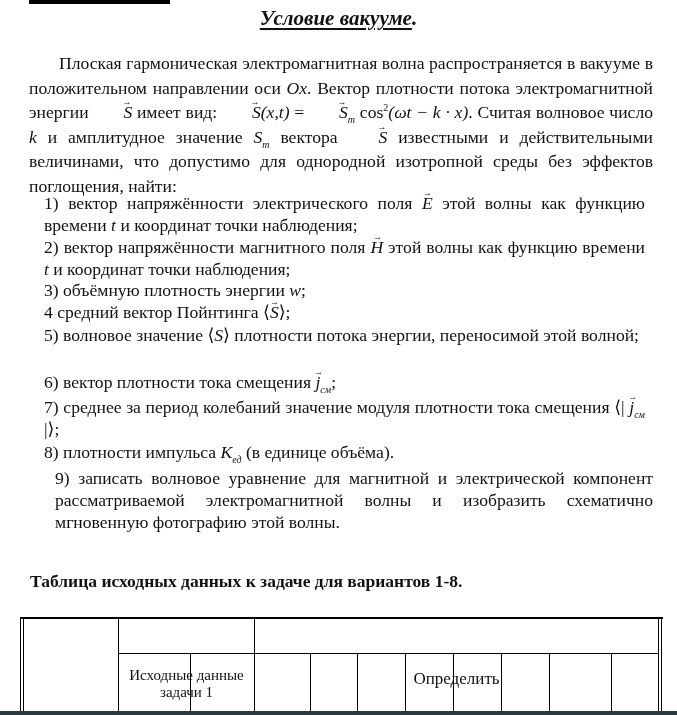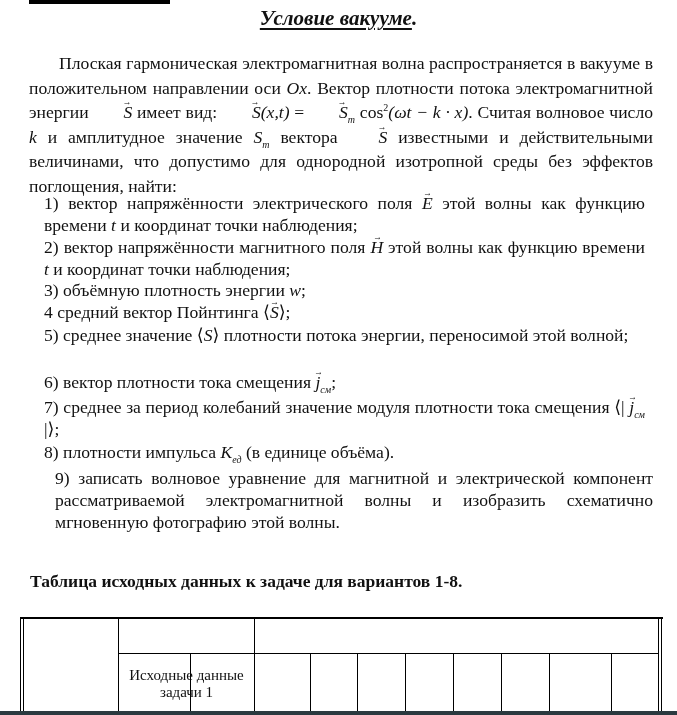--- a/index.html
+++ b/index.html
@@ -52,21 +52,21 @@
 <div class="item" style="top:236px">
   <span>2)</span><span> вектор напряжённости магнитного поля </span><span class="vec">H</span><span> этой волны как функцию времени </span><span class="m">t</span><span> и координат точки наблюдения;</span>
 </div>
 <div class="item" style="top:279px">
   <span>3)</span><span> объёмную плотность энергии </span><span class="m">w</span><span>;</span>
 </div>
 <div class="item" style="top:301px">
   <span>4</span><span> средний вектор Пойнтинга </span>⟨<span class="vec">S</span>⟩<span>;</span>
 </div>
 <div class="item" style="top:324px">
-  <span>5)</span><span> среднее значение </span>⟨<span class="m">S</span>⟩<span> плотности потока энергии, переносимой этой волной;</span>
+  <span>5)</span><span> волновое значение </span>⟨<span class="m">S</span>⟩<span> плотности потока энергии, переносимой этой волной;</span>
 </div>
 <div class="item" style="top:371px">
   <span>6)</span><span> вектор плотности тока смещения </span><span class="vec">j</span><sub class="m">см</sub><span>;</span>
 </div>
 <div class="item" style="top:396px">
   <span>7)</span><span> среднее за период колебаний значение модуля плотности тока смещения </span>⟨| <span class="vec">j</span><sub class="m">см</sub> |⟩<span>;</span>
 </div>
 <div class="item" style="top:441px">
   <span>8)</span><span> плотности импульса </span><span class="m">K</span><sub class="m">ед</sub><span> (в единице объёма).</span>
 </div>
@@ -91,20 +91,21 @@
   <div class="vline" style="left:234px;top:2px;width:1px;height:96px"></div>
   <div class="vline" style="left:290px;top:36px;width:1px;height:62px"></div>
   <div class="vline" style="left:337px;top:36px;width:1px;height:62px"></div>
   <div class="vline" style="left:385px;top:36px;width:1px;height:62px"></div>
   <div class="vline" style="left:433px;top:36px;width:1px;height:62px"></div>
   <div class="vline" style="left:481px;top:36px;width:1px;height:62px"></div>
   <div class="vline" style="left:529px;top:36px;width:1px;height:62px"></div>
   <div class="vline" style="left:591px;top:36px;width:1px;height:62px"></div>
 
   <div class="cell" style="left:99px;top:2px;width:135px;height:34px;line-height:17px">Исходные данные задачи 1</div>
+  <div class="cell" style="left:235px;top:2px;width:403px;height:24px;font-size:17px">Определить</div>
 
   <div class="cell" style="left:99px;top:56px;width:71px;height:42px;align-items:flex-start;font-size:16px">
     <span class="m">S</span><sub class="m">m</sub>,
     <span style="display:inline-flex;flex-direction:column;align-items:center;font-size:14px;margin-left:2px">
       <span class="m" style="border-bottom:6px solid #f97316;line-height:16px">Дж</span>
       <span class="m" style="line-height:16px"><span>с · м</span><sup>2</sup></span>
     </span>
   </div>
   <div class="cell" style="left:171px;top:56px;width:63px;height:24px">
     <span class="m">k</span>

